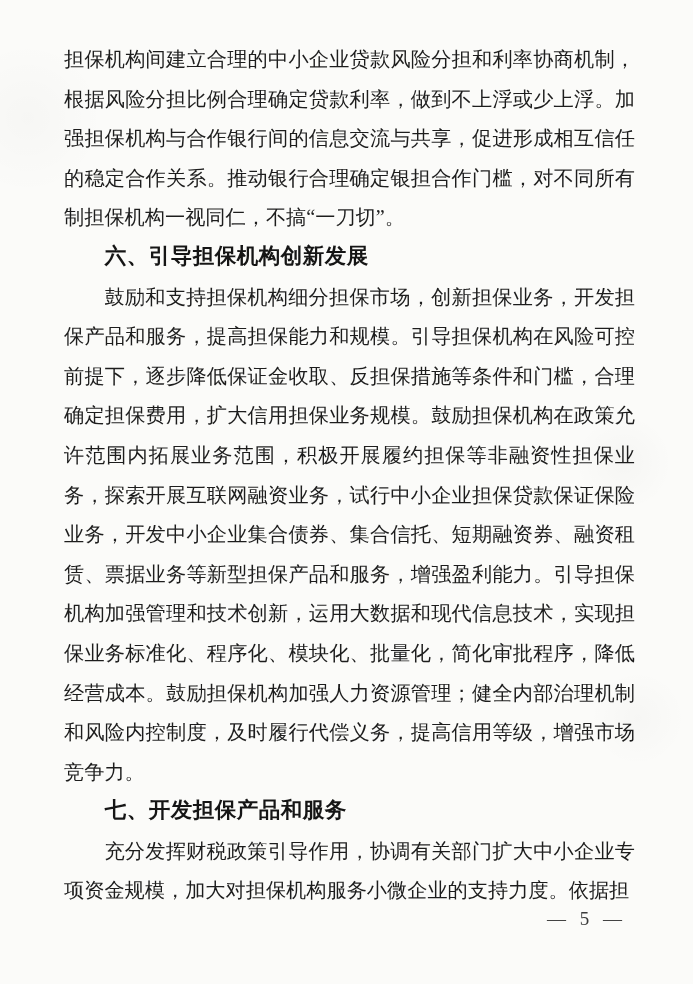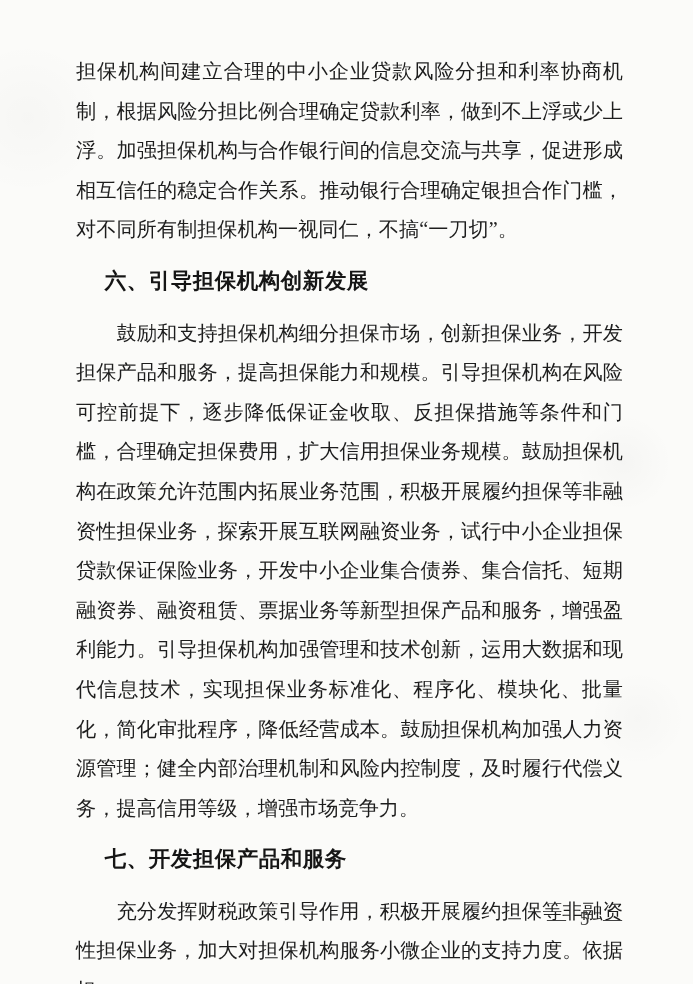--- a/index.html
+++ b/index.html
@@ -20,34 +20,34 @@
     color: #1d1d1d;
     font-family: "Liberation Serif", "DejaVu Serif", serif;
   }
   .content {
     position: absolute;
     left: 64px;
     top: 40px;
     width: 571px;
   }
   .para {
-    margin: 12px;
+    margin: 0;
     font-size: 20.2px;
     line-height: 39.6px;
     text-align: justify;
     text-justify: inter-ideograph;
     text-indent: 2em;
     color: #1d1d1d;
   }
   .para.no-indent {
     text-indent: 0;
   }
   .heading {
     margin: 0;
-    font-family: Liberation Sans, sans-serif;
+    font-family: Liberation Mono, monospace;
     font-weight: 700;
     font-size: 21.5px;
     line-height: 39.6px;
     text-indent: 1.9em;
     color: #151515;
     letter-spacing: 0.5px;
   }
   .page-number {
     position: absolute;
     top: 908px;
@@ -67,18 +67,18 @@
   <div class="content">
 
     <p class="para no-indent">担保机构间建立合理的中小企业贷款风险分担和利率协商机制，根据风险分担比例合理确定贷款利率，做到不上浮或少上浮。加强担保机构与合作银行间的信息交流与共享，促进形成相互信任的稳定合作关系。推动银行合理确定银担合作门槛，对不同所有制担保机构一视同仁，不搞“一刀切”。</p>
 
     <h2 class="heading">六、引导担保机构创新发展</h2>
 
     <p class="para">鼓励和支持担保机构细分担保市场，创新担保业务，开发担保产品和服务，提高担保能力和规模。引导担保机构在风险可控前提下，逐步降低保证金收取、反担保措施等条件和门槛，合理确定担保费用，扩大信用担保业务规模。鼓励担保机构在政策允许范围内拓展业务范围，积极开展履约担保等非融资性担保业务，探索开展互联网融资业务，试行中小企业担保贷款保证保险业务，开发中小企业集合债券、集合信托、短期融资券、融资租赁、票据业务等新型担保产品和服务，增强盈利能力。引导担保机构加强管理和技术创新，运用大数据和现代信息技术，实现担保业务标准化、程序化、模块化、批量化，简化审批程序，降低经营成本。鼓励担保机构加强人力资源管理；健全内部治理机制和风险内控制度，及时履行代偿义务，提高信用等级，增强市场竞争力。</p>
 
     <h2 class="heading">七、开发担保产品和服务</h2>
 
-    <p class="para">充分发挥财税政策引导作用，积极开展履约担保等非融资性担保业务，加大对担保机构服务小微企业的支持力度。依据担</p>
+    <p class="para">充分发挥财税政策引导作用，协调有关部门扩大中小企业专项资金规模，加大对担保机构服务小微企业的支持力度。依据担</p>
 
   </div>
 
   <div class="page-number">— 5 —</div>
 </div>
 
 </body></html>

